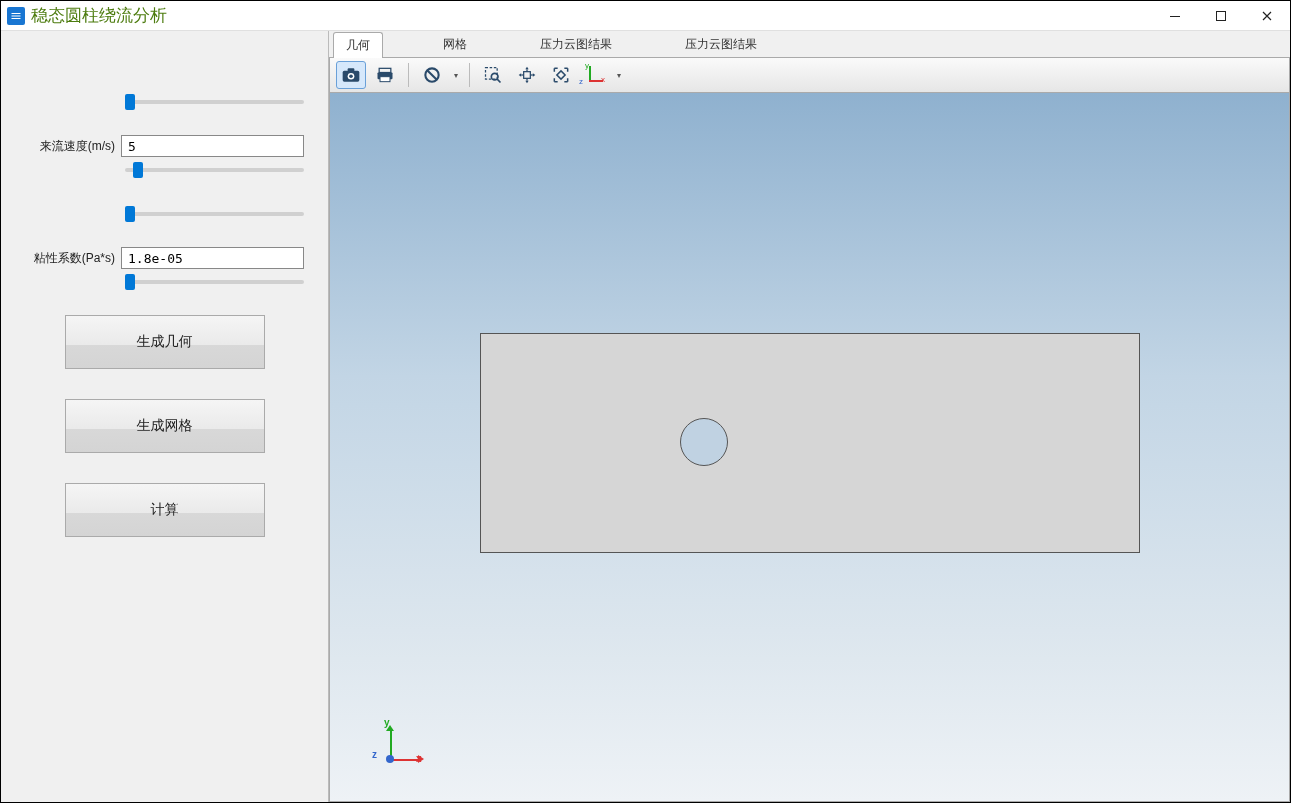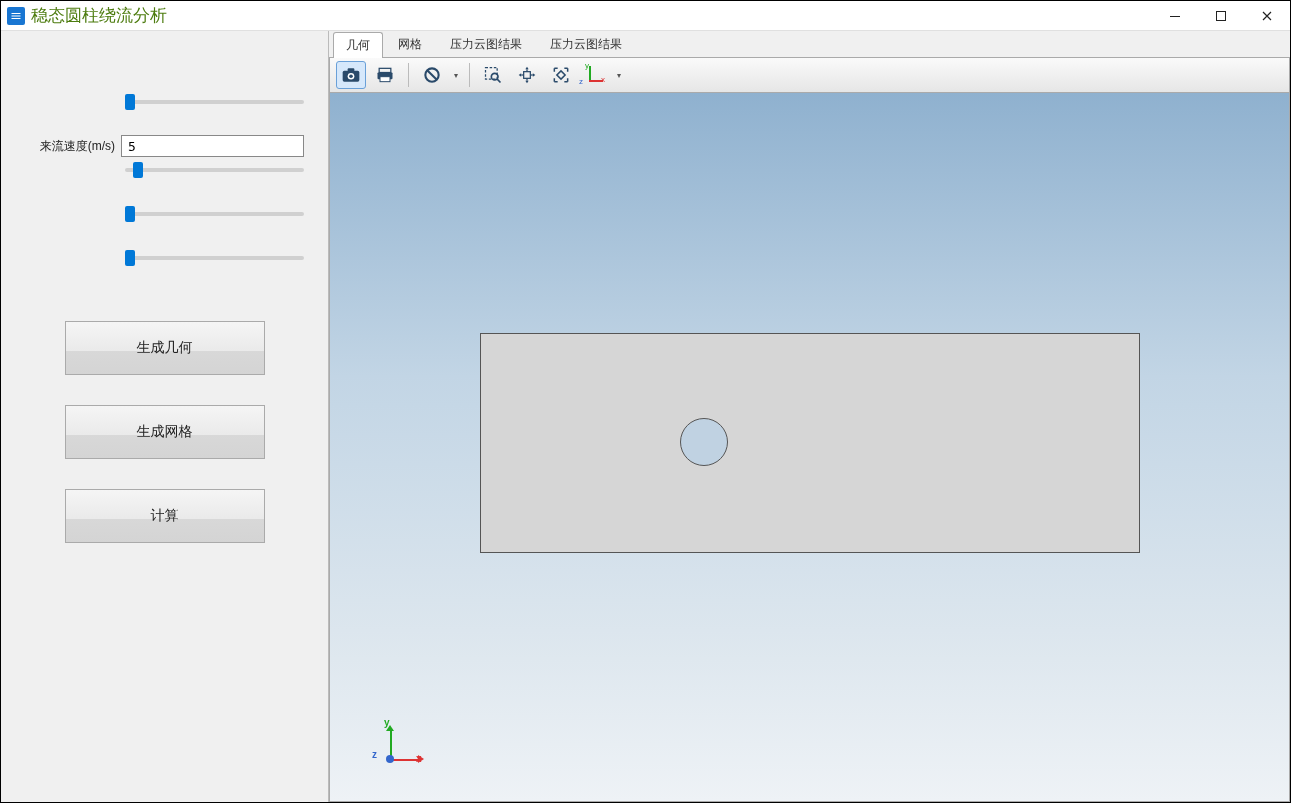--- a/index.html
+++ b/index.html
@@ -86,21 +86,21 @@
     width:10px; height:16px;
     background:#0078d7;
     border-radius:2px;
     cursor:pointer;
   }
   .slider::-moz-range-thumb {
     width:10px; height:16px;
     background:#0078d7;
     border:none; border-radius:2px;
   }
-  .big-buttons { margin-top: 30px; }
+  .big-buttons { }
   .big-btn {
     display:block;
     width: 200px;
     height: 54px;
     margin: 0 auto 30px auto;
     border: 1px solid #aaa;
     background: linear-gradient(#f5f5f5 0%, #eaeaea 55%, #d8d8d8 55%, #d4d4d4 100%);
     font-size: 14px;
     color:#222;
     cursor:pointer;
@@ -110,20 +110,21 @@
     display:flex;
     flex-direction:column;
     background:#f0f0f0;
   }
   .tabs {
     height: 26px;
     display:flex;
     align-items:flex-end;
     padding-left:4px;
     background:#f0f0f0;
+    gap:45px;
   }
   .tab {
     padding: 4px 12px;
     font-size:12px;
     color:#333;
     border: 1px solid transparent;
     border-bottom:none;
     cursor:pointer;
     margin-right:2px;
   }
@@ -263,20 +264,24 @@
       <input class="param-input" value="5" style="">
     </div>
     <div class="param-slider-wrap">
       <input type="range" min="0" max="100" value="5" class="slider" style="">
     </div>
 
     <div class="param-slider-wrap">
       <input type="range" min="0" max="100" value="0" class="slider" style="">
     </div>
 
+    <div class="param-row">
+      <div class="param-label">粘性系数(Pa*s)</div>
+      <input class="param-input" value="1.8e-05" style="">
+    </div>
     <div class="param-slider-wrap">
       <input type="range" min="0" max="100" value="0" class="slider" style="">
     </div>
 
     <div class="big-buttons">
       <button class="big-btn">生成几何</button>
       <button class="big-btn">生成网格</button>
       <button class="big-btn">计算</button>
     </div>
   </div>

